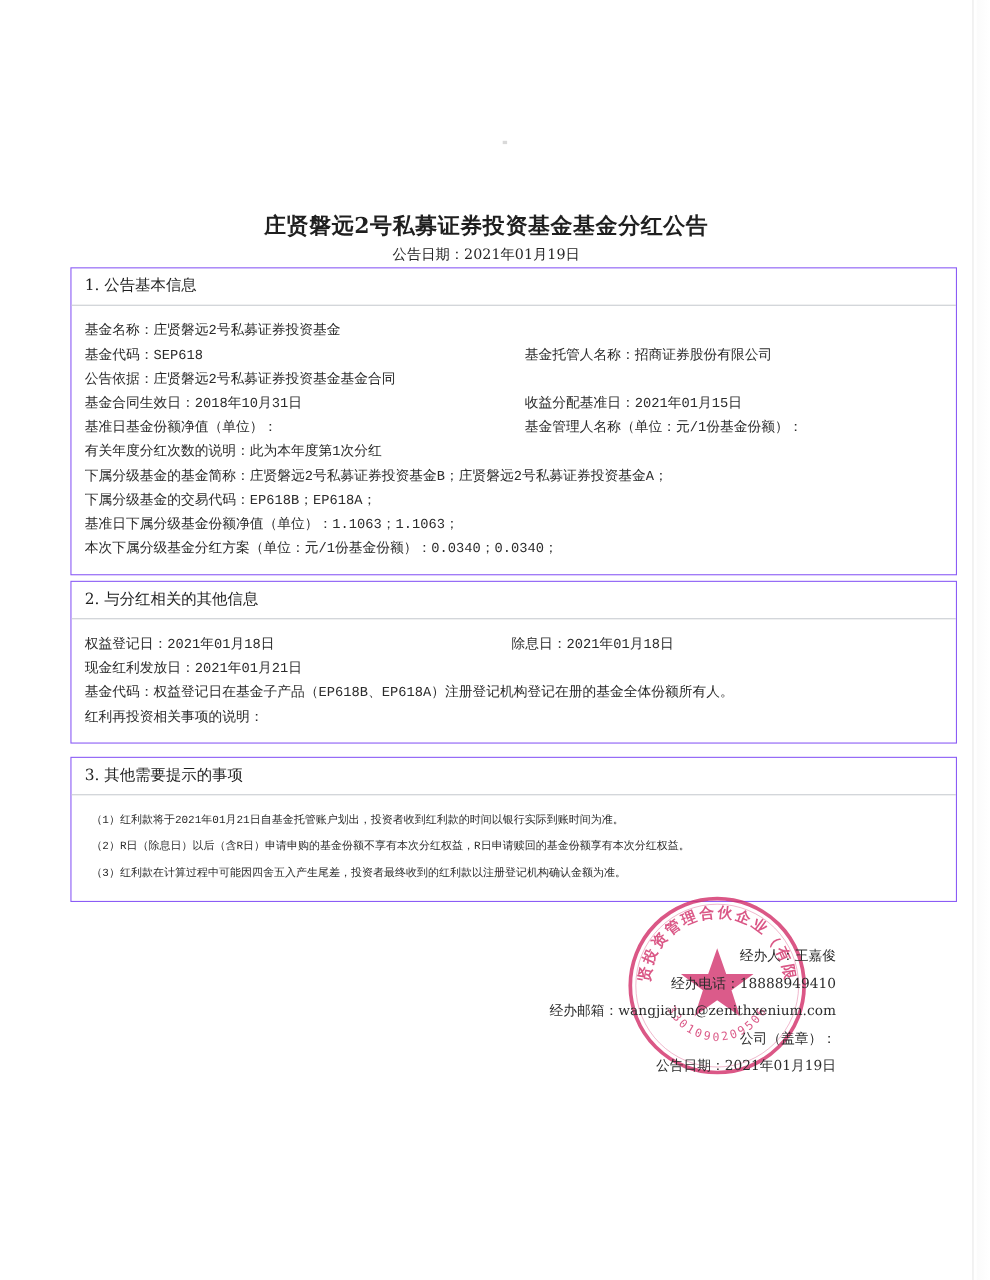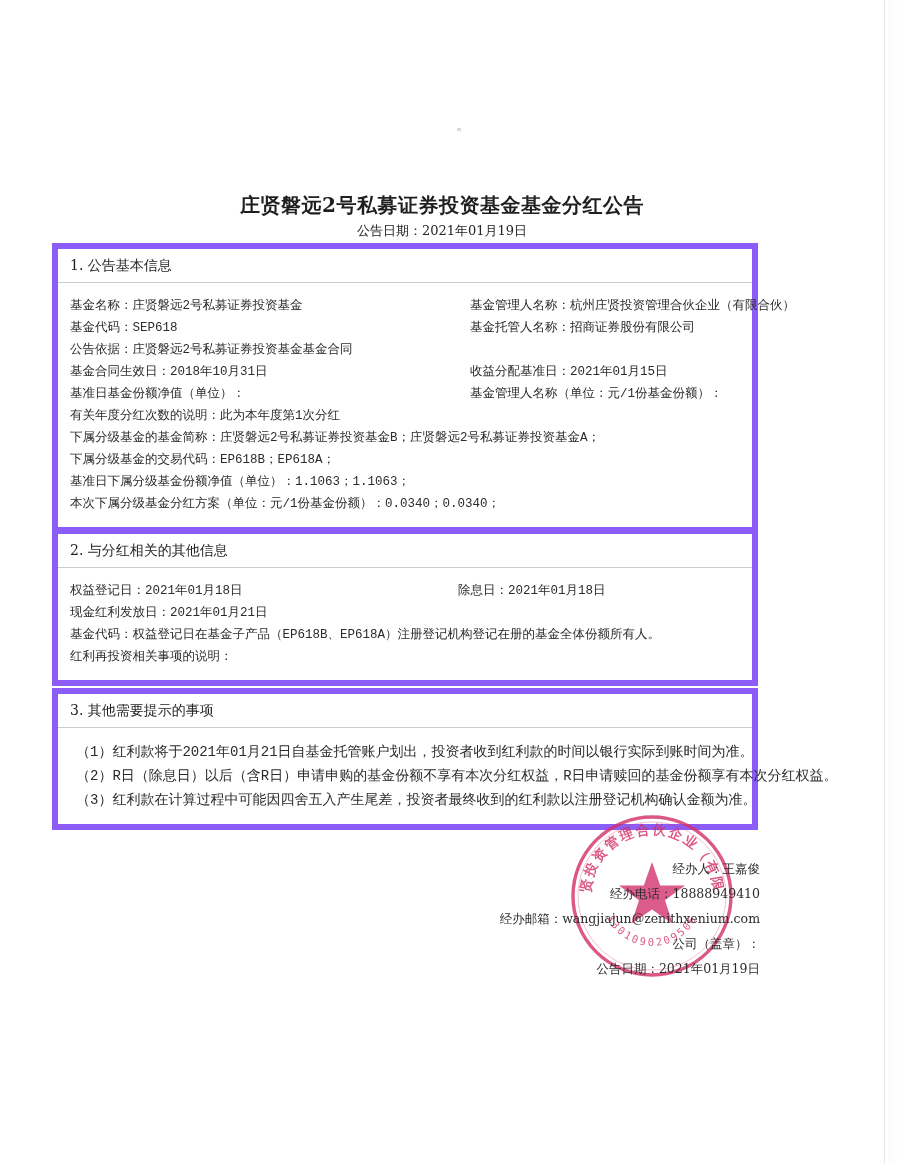--- a/index.html
+++ b/index.html
@@ -67,23 +67,23 @@
     top: 222px;
     width: 884px;
     text-align: center;
     font-size: 13px;
     color: #262626;
   }
 
   
   .section {
     position: absolute;
-    left: 52px;
-    width: 706px;
-    border: 6px solid #8b5cf6;
+    left: 64px;
+    width: 806px;
+    border: 1px solid #8b5cf6;
     background: #ffffff;
     box-sizing: border-box;
   }
   .section-header {
     border-bottom: 1px solid #c9ccd1;
     padding: 7px 0 7px 12px;
     font-size: 14px;
     color: #1f1f1f;
     line-height: 1.35;
   }
@@ -117,21 +117,21 @@
   .col-right-2 {
     position: absolute;
     left: 400px;
     top: 0;
   }
 
   .note-row {
     position: relative;
     height: 24px;
     line-height: 24px;
-    font-size: 14px;
+    font-size: 10px;
     padding-left: 18px;
     white-space: nowrap;
   }
 
   
   .sign-block {
     position: absolute;
     left: 430px;
     top: 828px;
     width: 330px;
@@ -165,21 +165,20 @@
   <div class="scan-speck"></div>
 
   <div class="doc-title">庄贤磐远2号私募证券投资基金基金分红公告</div>
   <div class="doc-date">公告日期：2021年01月19日</div>
 
   <div class="section" id="sec1">
     <div class="section-header">1. 公告基本信息</div>
     <div class="section-body">
       <div class="row">
         <span class="col-left">基金名称：庄贤磐远2号私募证券投资基金</span>
-        <span class="col-right">基金管理人名称：杭州庄贤投资管理合伙企业（有限合伙）</span>
       </div>
       <div class="row">
         <span class="col-left">基金代码：SEP618</span>
         <span class="col-right">基金托管人名称：招商证券股份有限公司</span>
       </div>
       <div class="row">
         <span class="col-left">公告依据：庄贤磐远2号私募证券投资基金基金合同</span>
       </div>
       <div class="row">
         <span class="col-left">基金合同生效日：2018年10月31日</span>

